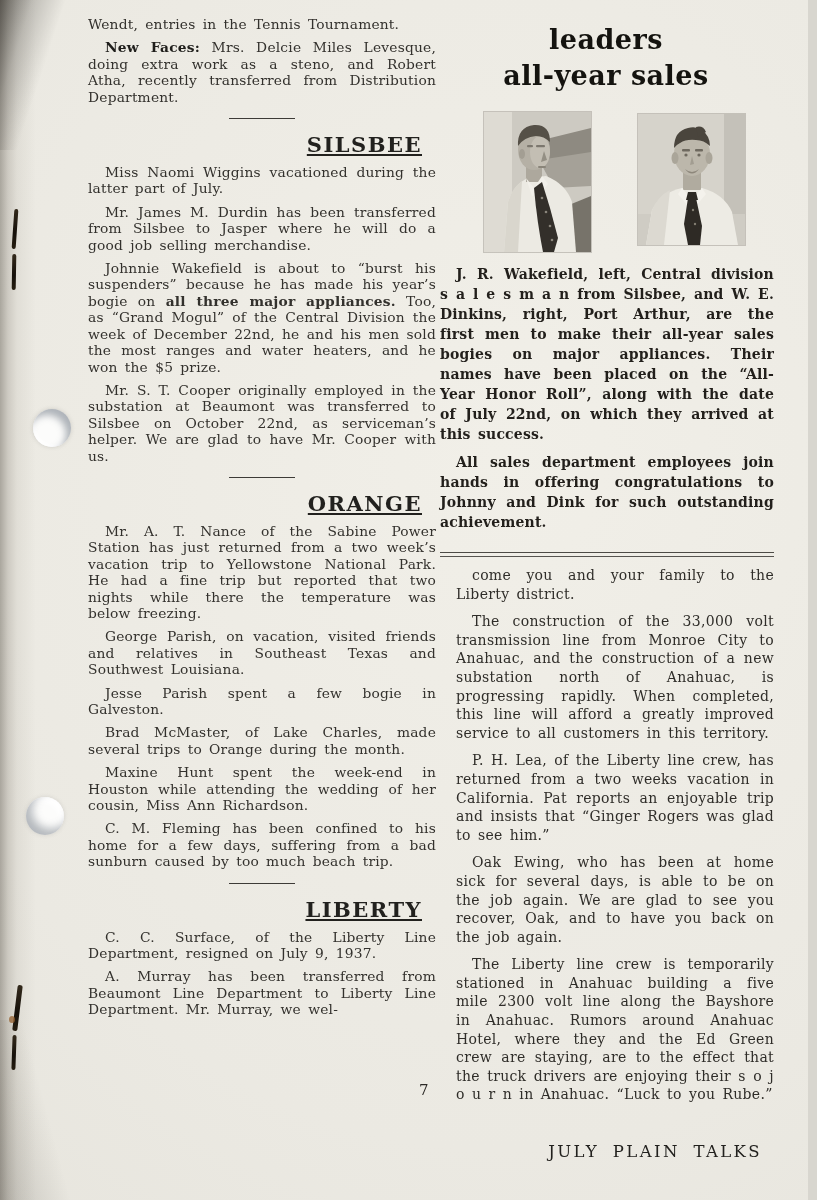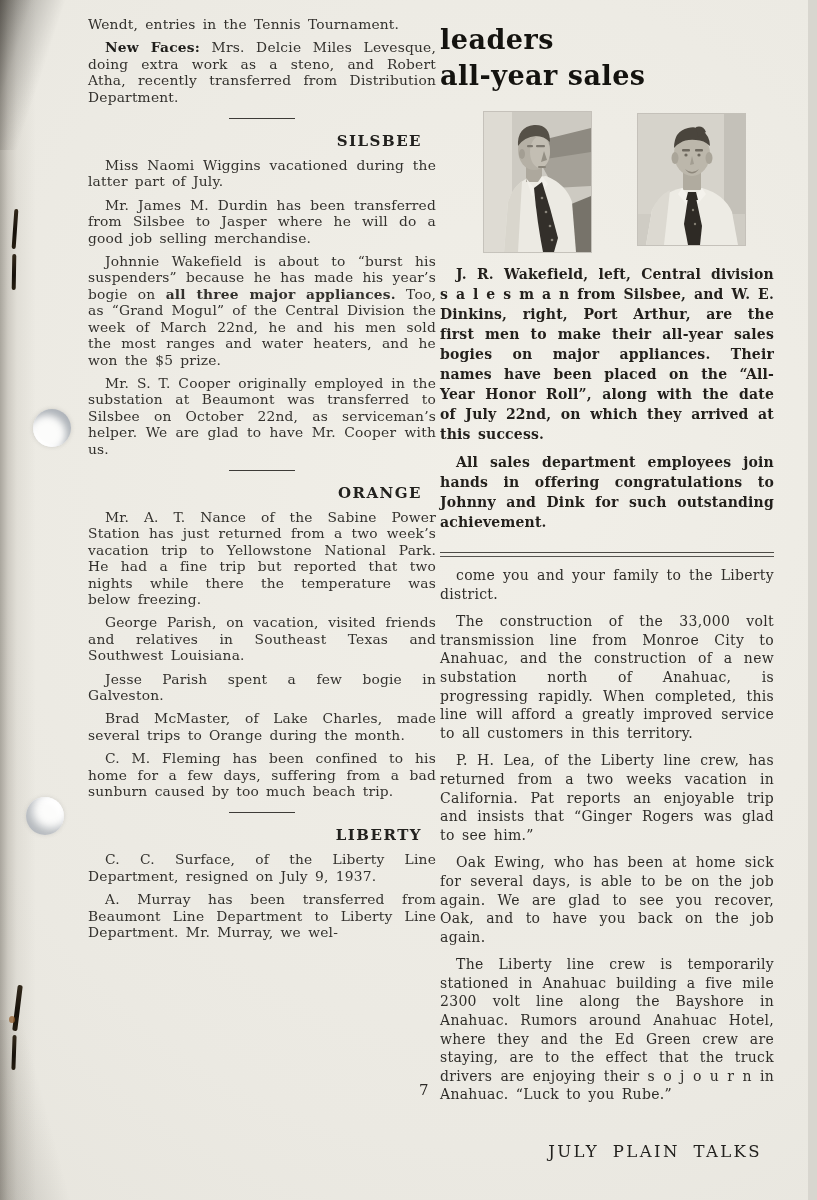--- a/index.html
+++ b/index.html
@@ -30,37 +30,37 @@
 
   .col{position:absolute;top:16px;}
   .col-left{left:88px;width:348px;}
   .col-right{left:440px;width:334px;}
 
   .body{margin:0 0 7px 0;font-size:13.8px;line-height:16.4px;text-align:justify;
     text-indent:17px;word-spacing:2.6px;letter-spacing:.2px;color:#33312d;}
   .noindent{text-indent:0;}
   .lead{font-weight:bold;color:#1f1e1b;}
   .divider{width:66px;border-top:1.7px solid #3d3b37;margin:13px auto 13px;}
-  .sec-head{margin:0 14px 7px 0;font-size:15px;font-weight:bold;text-align:right;
-    letter-spacing:1.5px;color:#22211e;}
+  .sec-head{margin:0 14px 7px 0;font-size:21px;font-weight:bold;text-align:right;
+    letter-spacing:1.5px;color:#22211e;text-decoration:underline;}
 
-  .headline{margin:6px 2px 0 0;text-align:left;font-weight:bold;font-size:27px;
+  .headline{margin:6px 2px 0 0;text-align:center;font-weight:bold;font-size:27px;
     line-height:36px;letter-spacing:.5px;color:#14130f;}
   .photos{display:flex;margin-top:18px;}
   .photo{margin:0;padding:0;box-shadow:0 0 0 1px rgba(120,115,105,.35);background:#cdcac2;}
   .photo1{margin-left:44px;width:107px;height:140px;}
   .photo2{margin-left:47px;margin-top:2px;width:107px;height:131px;}
   .photo svg{display:block;}
 
   .caption{margin:12px 0 0 0;font-weight:bold;font-size:14px;line-height:20px;
     text-align:justify;text-indent:16px;word-spacing:2.2px;letter-spacing:.2px;color:#221f1b;}
   .caption + .caption{margin-top:8px;}
   .double-rule{margin-top:20px;height:3px;border-top:1.8px solid #4d4b46;border-bottom:1.3px solid #565450;}
 
-  .rbody{margin:9px 0 0 0;font-size:14px;line-height:18.6px;text-align:justify;
+  .rbody{margin:9px 0 0 16px;font-size:14px;line-height:18.6px;text-align:justify;
     text-indent:16px;word-spacing:2.5px;letter-spacing:.3px;color:#2f2d29;}
 
   .page-number{position:absolute;left:419px;top:1081px;font-size:15px;color:#2b2926;}
   .pub-title{position:absolute;right:46px;top:1142px;font-size:16.5px;letter-spacing:2.4px;
     word-spacing:6px;color:#22211e;font-weight:normal;}
 </style>
 </head>
 <body>
 
 <div class="page">
@@ -77,29 +77,30 @@
   <div class="hole hole2"></div>
 
   <div class="col col-left">
     <p class="body noindent">Wendt, entries in the Tennis Tournament.</p>
     <p class="body"><b class="lead">New Faces:</b><span> Mrs. Delcie Miles Levesque, doing extra work as a steno, and Robert Atha, recently transferred from Distribution Department.</span></p>
 
     <div class="divider"></div>
     <h2 class="sec-head">SILSBEE</h2>
     <p class="body">Miss Naomi Wiggins vacationed during the latter part of July.</p>
     <p class="body">Mr. James M. Durdin has been transferred from Silsbee to Jasper where he will do a good job selling merchandise.</p>
-    <p class="body"><span>Johnnie Wakefield is about to “burst his suspenders” because he has made his year’s bogie on </span><b>all three major appliances.</b><span> Too, as “Grand Mogul” of the Central Division the week of March 22nd, he and his men sold the most ranges and water heaters, and he won the $5 prize.</span></p>
+    <p class="body"><span>Johnnie Wakefield is about to “burst his suspenders” because he has made his year’s bogie on </span><b>all three major appliances.</b><span> Too, as “Grand Mogul” of the Central Division the week of December 22nd, he and his men sold the most ranges and water heaters, and he won the $5 prize.</span></p>
     <p class="body">Mr. S. T. Cooper originally employed in the substation at Beaumont was transferred to Silsbee on October 22nd, as serviceman’s helper.  We are glad to have Mr. Cooper with us.</p>
 
     <div class="divider"></div>
     <h2 class="sec-head">ORANGE</h2>
     <p class="body">Mr. A. T. Nance of the Sabine Power Station has just returned from a two week’s vacation trip to Yellowstone National Park. He had a fine trip but reported that two nights while there the temperature was below freezing.</p>
     <p class="body">George Parish, on vacation, visited friends and relatives in Southeast Texas and Southwest Louisiana.</p>
     <p class="body">Jesse Parish spent a few bogie in Galveston.</p>
     <p class="body">Brad McMaster, of Lake Charles, made several trips to Orange during the month.</p>
+    <p class="body">Maxine Hunt spent the week-end in Houston while attending the wedding of her cousin, Miss Ann Richardson.</p>
     <p class="body">C. M. Fleming has been confined to his home for a few days, suffering from a bad sunburn caused by too much beach trip.</p>
 
     <div class="divider"></div>
     <h2 class="sec-head">LIBERTY</h2>
     <p class="body">C. C. Surface, of the Liberty Line Department, resigned on July 9, 1937.</p>
     <p class="body">A. Murray has been transferred from Beaumont Line Department to Liberty Line Department. Mr. Murray, we wel-</p>
   </div>
 
   <div class="col col-right">
     <div class="headline">

